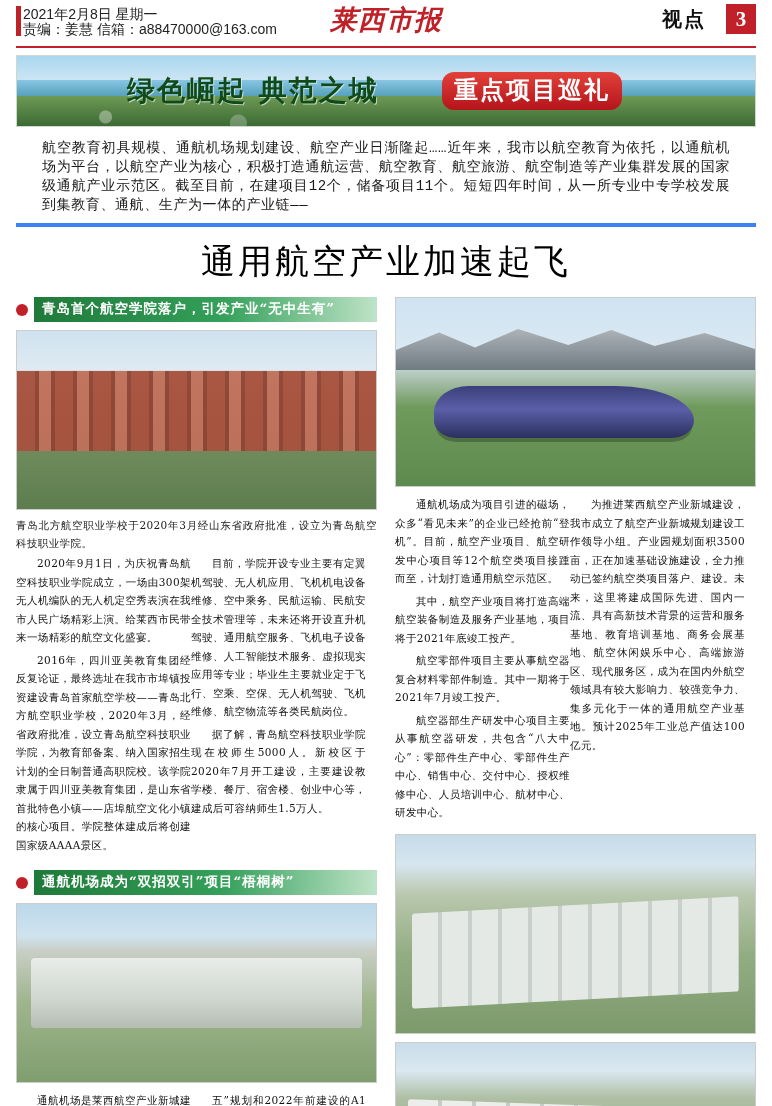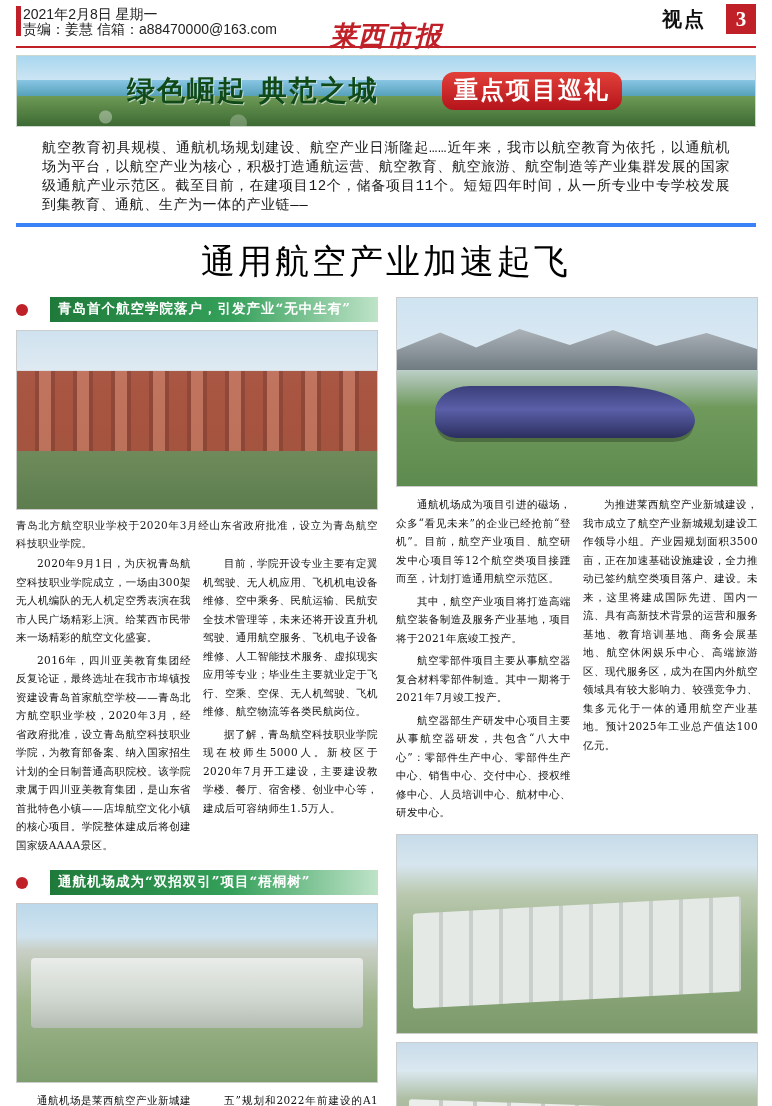--- a/index.html
+++ b/index.html
@@ -44,21 +44,21 @@
     padding-left: 7px;
     font-size: 14px;
     line-height: 15px;
     color: #222;
   }
   .masthead-left div { white-space: nowrap; }
   .paper-name {
     position: absolute;
     left: 50%;
     transform: translateX(-50%);
-    top: 18px;
+    top: 2px;
     font-family: Liberation Serif, serif;
     font-weight: bold;
     font-size: 27px;
     color: #c02128;
     letter-spacing: 1px;
     font-style: italic;
   }
   .masthead-right {
     position: absolute;
     right: 0;
@@ -167,27 +167,27 @@
     padding: 12px 0 12px;
     color: #000;
   }
 
   
   .cols {
     display: flex;
     gap: 18px;
   }
   .col { width: 362px; }
-  .col-inner { display: flex; gap: 12px; }
+  .col-inner { display: flex; }
   .subcol { width: 175px; }
 
   .sec-head {
     display: flex;
     align-items: center;
-    gap: 22px;
+    gap: 6px;
     margin-bottom: 8px;
   }
   .bullet {
     width: 12px; height: 12px;
     border-radius: 50%;
     background: #c02128;
     flex: 0 0 auto;
   }
   .sec-title {
     flex: 1;

